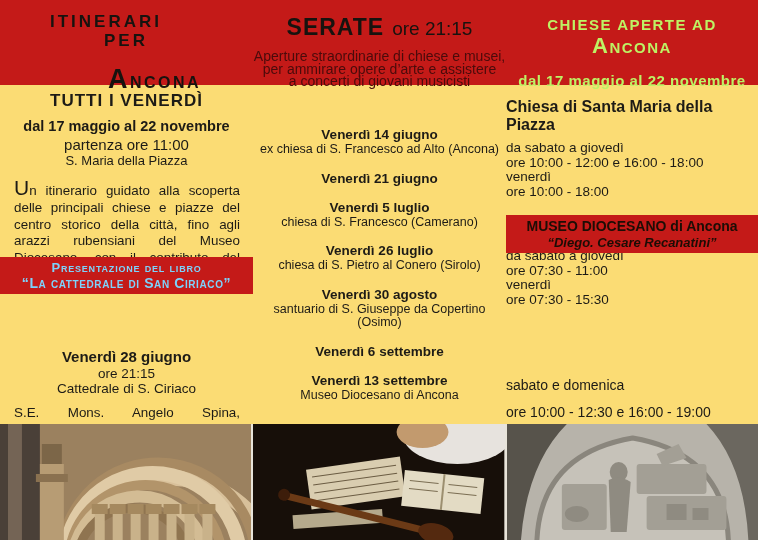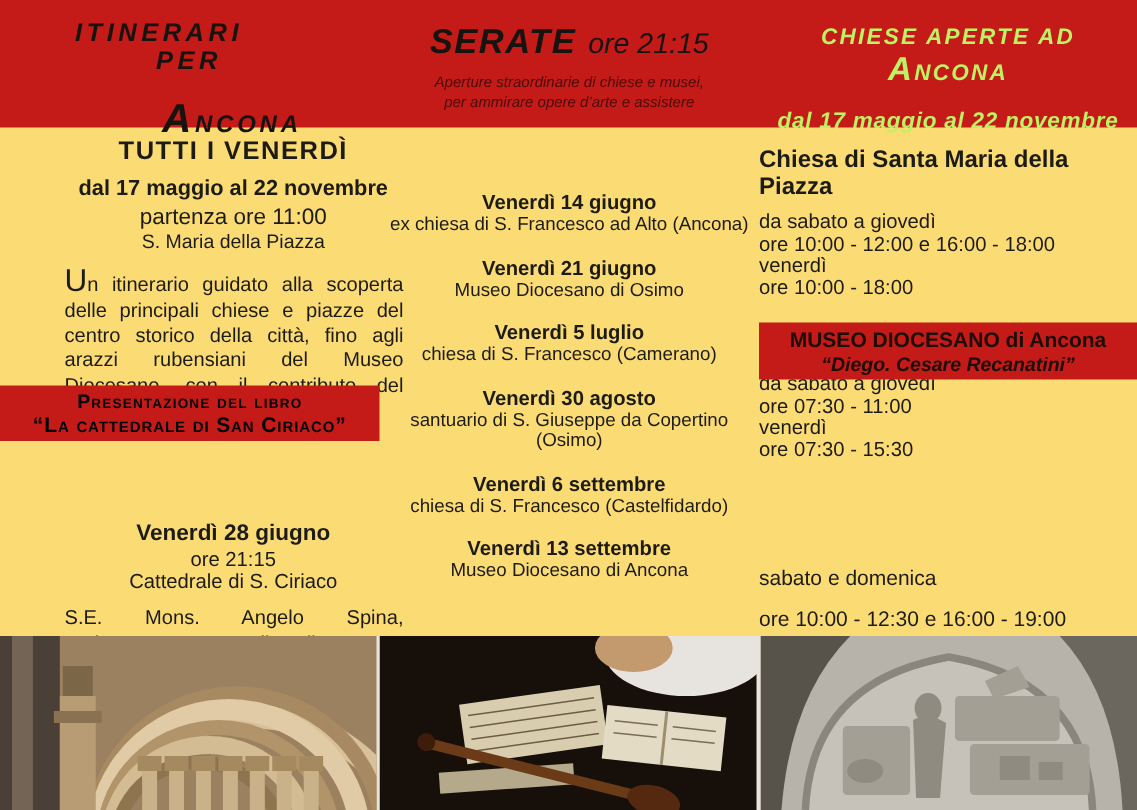--- a/index.html
+++ b/index.html
@@ -8,53 +8,53 @@
     --ink:#1d1b16;
     --maroon:#4a0b0b;
   }
   html,body{margin:0;padding:0;}
   body{
     width:758px;height:540px;position:relative;overflow:hidden;
     background:var(--yellow);
     font-family:"Liberation Sans", sans-serif;
     color:var(--ink);
   }
-  .band-red{position:absolute;left:0;top:0;width:758px;height:85px;background:var(--red);font-style:italic;}
+  .band-red{position:absolute;left:0;top:0;width:758px;height:85px;background:var(--red);}
   .band-photos{position:absolute;left:0;top:424px;width:758px;height:116px;display:flex;gap:2px;background:#e8e4da;}
   .band-photos svg{display:block;flex:1 1 0;height:116px;}
 
   
   .brand{position:absolute;left:50px;top:13px;font-weight:bold;color:#17130f;line-height:1.0;}
   .brand .l1{font-size:17px;letter-spacing:3px;}
   .brand .l2{font-size:17px;letter-spacing:3px;margin-left:54px;margin-top:2px;}
   .brand .l3{margin-left:58px;margin-top:17px;letter-spacing:2.5px;}
   .brand .big-a{font-size:27px;font-weight:bold;}
   .brand .caps{font-size:16px;font-weight:bold;}
 
   .serate-head{position:absolute;left:253px;top:14px;width:253px;text-align:center;color:#17130f;}
   .serate-head .t1{font-size:23px;font-weight:bold;letter-spacing:1px;}
   .serate-head .t2{font-size:19px;font-weight:normal;margin-left:8px;}
-  .serate-sub{margin-top:9px;color:var(--maroon);font-size:10px;line-height:12.5px;}
+  .serate-sub{margin-top:9px;color:var(--maroon);font-size:14px;line-height:12.5px;}
 
   .right-head{position:absolute;left:506px;top:16px;width:252px;text-align:center;color:#bef264;}
   .right-head .t1{font-size:15px;font-weight:bold;letter-spacing:1.5px;}
   .right-head .big-a{font-size:22px;}
   .right-head .t2{font-size:15px;font-weight:bold;margin-top:13px;letter-spacing:.5px;}
 
   
-  .col-left{position:absolute;left:0;top:85px;width:253px;padding-left:29px;}
+  .col-left{position:absolute;left:0;top:85px;width:253px;}
   .c-line{text-align:center;}
   .tutti{margin-top:6px;font-size:17px;font-weight:bold;letter-spacing:1px;}
   .dal{margin-top:7px;font-size:14.5px;font-weight:bold;}
   .partenza{margin-top:2px;font-size:15px;}
   .smaria{font-size:13px;}
   .intro{margin:13px 13px 0 14px;width:226px;text-align:justify;font-size:13.4px;line-height:16.8px;}
   .intro .dropcap{font-size:21px;line-height:14px;}
   .banner-book{position:absolute;left:0;top:172px;width:253px;height:37px;background:var(--red);
-    display:flex;flex-direction:column;justify-content:center;text-align:center;color:#000000;}
+    display:flex;flex-direction:column;justify-content:center;text-align:center;color:#7dd3fc;}
   .banner-book .b1{font-size:13px;font-weight:bold;font-variant:small-caps;letter-spacing:.8px;}
   .banner-book .b2{font-size:14px;font-weight:bold;font-variant:small-caps;letter-spacing:.6px;}
   .ev28{margin-top:64px;font-size:15px;font-weight:bold;}
   .ev28-time{font-size:13.5px;margin-top:1px;}
   .ev28-venue{font-size:13.5px;}
   .descr{margin:9px 13px 0 14px;width:226px;text-align:justify;font-size:13.4px;line-height:16.8px;}
 
   
   .col-mid{position:absolute;left:253px;top:128px;width:253px;display:flex;flex-direction:column;gap:15px;text-align:center;}
   .event .d{font-size:13.5px;font-weight:bold;line-height:14px;}
@@ -82,20 +82,21 @@
     <div class="l1">ITINERARI</div>
     <div class="l2">PER</div>
     <div class="l3"><span class="big-a">A</span><span class="caps">NCONA</span></div>
   </div>
 
   <div class="serate-head">
     <div><span class="t1">SERATE</span><span class="t2">ore 21:15</span></div>
     <div class="serate-sub">
       <div>Aperture straordinarie di chiese e musei,</div>
       <div>per ammirare opere d’arte e assistere</div>
+      <div>a concerti di giovani musicisti</div>
     </div>
   </div>
 
   <div class="right-head">
     <div class="t1"><span>CHIESE APERTE AD </span><span class="big-a">A</span><span>NCONA</span></div>
     <div class="t2">dal 17 maggio al 22 novembre</div>
   </div>
 </div>
 
 <div class="col-left">
@@ -116,33 +117,35 @@
   <p class="descr">S.E. Mons. Angelo Spina, Arcivescovo Metropolita di Ancona-Osimo, presenta il libro “La cattedrale di San Ciriaco”, a cura di Diego Masala, Paola Pacchiarotti, Stefania Sebastiani, edizioni Visibilio.</p>
 </div>
 
 <div class="col-mid">
   <div class="event">
     <div class="d">Venerdì 14 giugno</div>
     <div class="v">ex chiesa di S. Francesco ad Alto (Ancona)</div>
   </div>
   <div class="event">
     <div class="d">Venerdì 21 giugno</div>
-    <div class="v">Museo Diocesano di Osimo</div>
   </div>
   <div class="event">
     <div class="d">Venerdì 5 luglio</div>
     <div class="v">chiesa di S. Francesco (Camerano)</div>
   </div>
   <div class="event">
+    <div class="d">Venerdì 26 luglio</div>
+    <div class="v">chiesa di S. Pietro al Conero (Sirolo)</div>
+  </div>
+  <div class="event">
     <div class="d">Venerdì 30 agosto</div>
     <div class="v">santuario di S. Giuseppe da Copertino (Osimo)</div>
   </div>
   <div class="event">
     <div class="d">Venerdì 6 settembre</div>
-    <div class="v">chiesa di S. Francesco (Castelfidardo)</div>
   </div>
   <div class="event">
     <div class="d">Venerdì 13 settembre</div>
     <div class="v">Museo Diocesano di Ancona</div>
   </div>
 </div>
 
 <div class="col-right">
   <div class="church-name ch1">Chiesa di Santa Maria della Piazza</div>
   <div class="sched">

